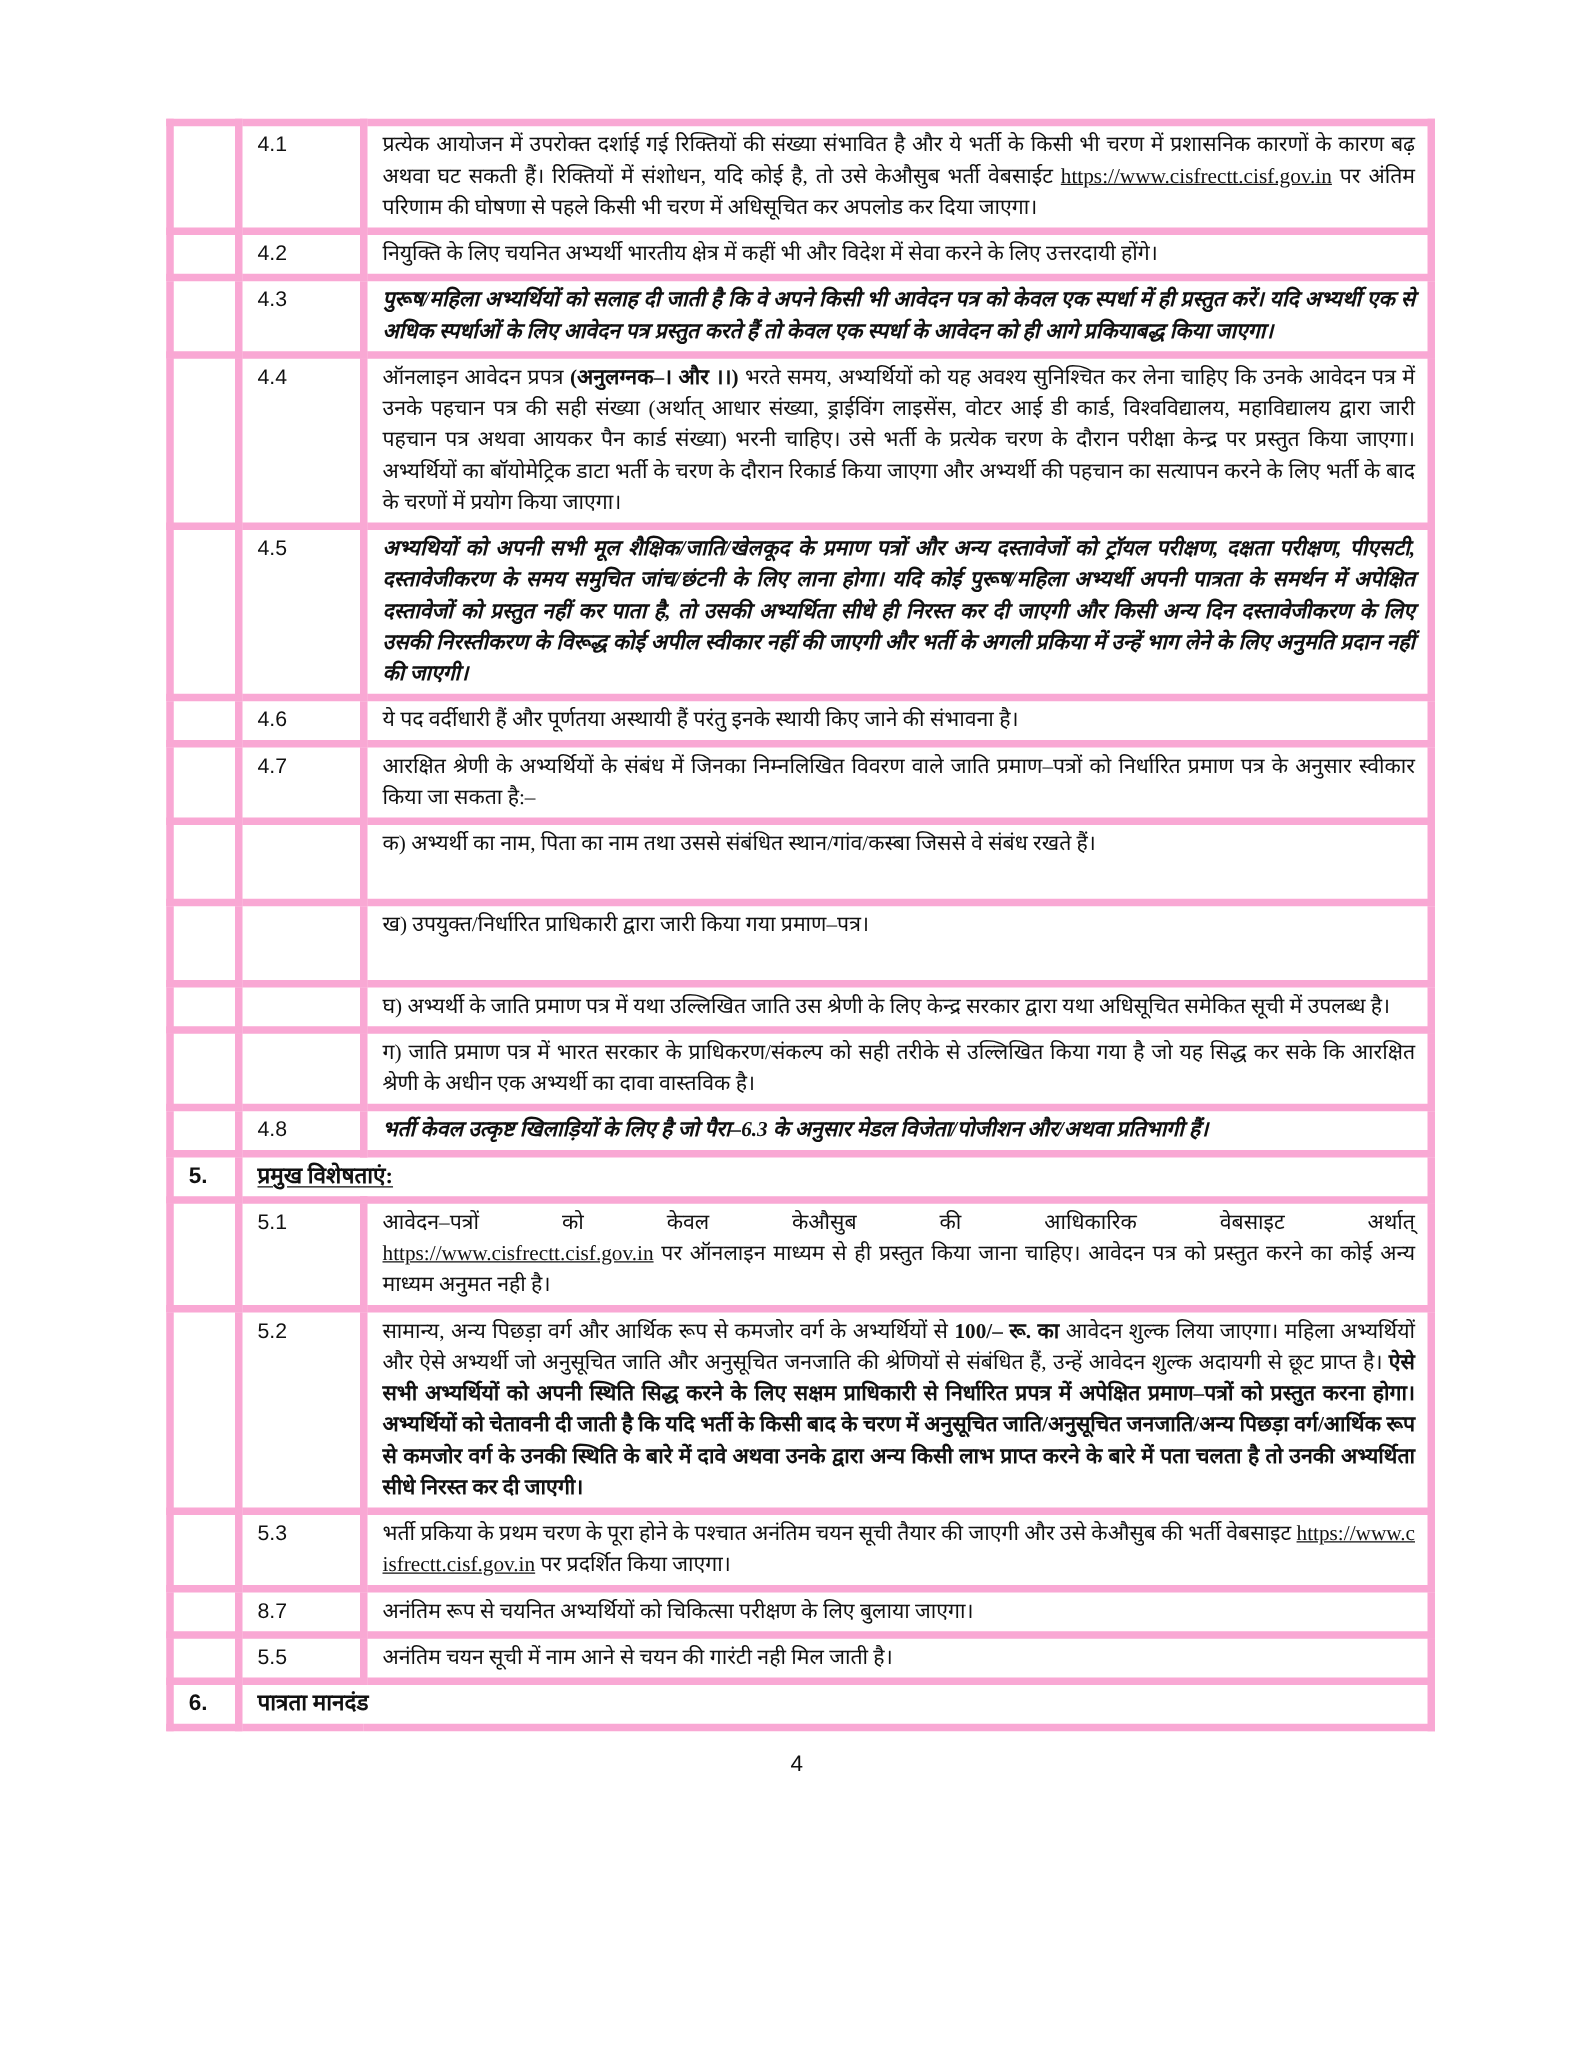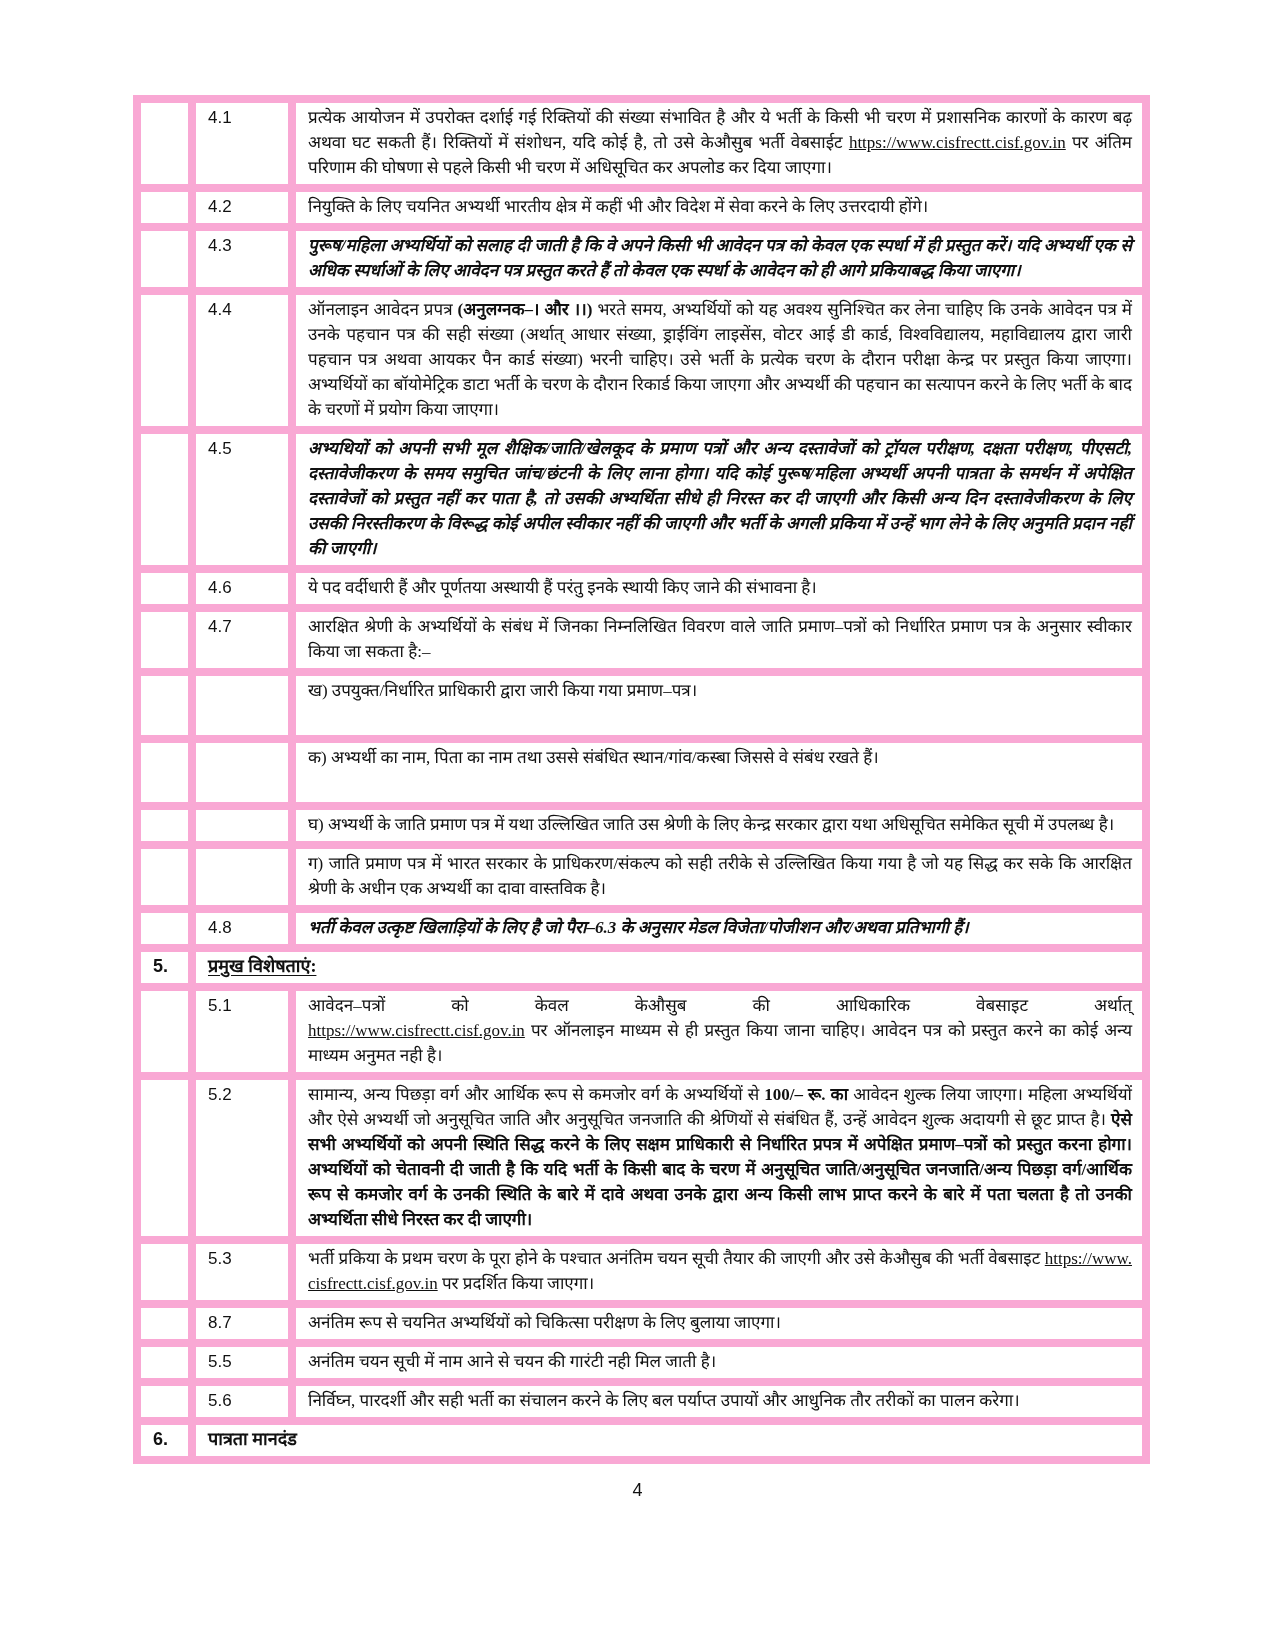--- a/index.html
+++ b/index.html
@@ -15,21 +15,21 @@
     box-sizing: border-box;
     width: 1275px;
     padding: 95px 133px 0 133px;
   }
   table.notice {
     border-collapse: collapse;
     width: 1009px;
     table-layout: fixed;
   }
   table.notice td {
-    border: 8px solid #f9a8d4;
+    border: 6px solid #f9a8d4;
     vertical-align: top;
     padding: 2px 10px 4px 12px;
     font-size: 17px;
     line-height: 25px;
   }
   col.c1 { width: 55px; }
   col.c2 { width: 100px; }
   col.c3 { width: 854px; }
   td.numcell {
     font-family: "Liberation Sans", sans-serif;
@@ -119,27 +119,27 @@
 
     <tr>
       <td class="numcell"></td>
       <td class="numcell">4.7</td>
       <td class="content"><span>आरक्षित श्रेणी के अभ्यर्थियों के संबंध में जिनका निम्नलिखित विवरण वाले जाति प्रमाण–पत्रों को निर्धारित प्रमाण पत्र के अनुसार स्वीकार किया जा सकता है:–</span></td>
     </tr>
 
     <tr>
       <td class="numcell"></td>
       <td class="numcell"></td>
+      <td class="content pad-b"><span>क)   अभ्यर्थी का नाम, पिता का नाम तथा उससे संबंधित स्थान/गांव/कस्बा जिससे वे संबंध रखते हैं।</span></td>
+    </tr>
+
+    <tr>
+      <td class="numcell"></td>
+      <td class="numcell"></td>
       <td class="content pad-b"><span>ख)   उपयुक्त/निर्धारित प्राधिकारी द्वारा जारी किया गया प्रमाण–पत्र।</span></td>
-    </tr>
-
-    <tr>
-      <td class="numcell"></td>
-      <td class="numcell"></td>
-      <td class="content pad-b"><span>क)   अभ्यर्थी का नाम, पिता का नाम तथा उससे संबंधित स्थान/गांव/कस्बा जिससे वे संबंध रखते हैं।</span></td>
     </tr>
 
     <tr>
       <td class="numcell"></td>
       <td class="numcell"></td>
       <td class="content"><span>घ)   अभ्यर्थी के जाति प्रमाण पत्र में यथा उल्लिखित जाति उस श्रेणी के लिए केन्द्र सरकार द्वारा यथा अधिसूचित समेकित सूची में उपलब्ध है।</span></td>
     </tr>
 
     <tr>
       <td class="numcell"></td>
@@ -181,25 +181,20 @@
       <td class="numcell">8.7</td>
       <td class="content"><span>अनंतिम रूप से चयनित अभ्यर्थियों को चिकित्सा परीक्षण के लिए बुलाया जाएगा।</span></td>
     </tr>
 
     <tr>
       <td class="numcell"></td>
       <td class="numcell">5.5</td>
       <td class="content"><span>अनंतिम चयन सूची में नाम आने से चयन की गारंटी नही मिल जाती है।</span></td>
     </tr>
 
-    <tr>
-      <td class="numcell"></td>
-      <td class="numcell">5.6</td>
-      <td class="content"><span>निर्विघ्न, पारदर्शी और सही भर्ती का संचालन करने के लिए बल पर्याप्त उपायों और आधुनिक तौर तरीकों का पालन करेगा।</span></td>
-    </tr>
 
     <tr class="section">
       <td class="numcell">6.</td>
       <td colspan="2"><span>पात्रता मानदंड</span></td>
     </tr>
 
   </tbody>
     </table>
 
   <div class="pagenum">4</div>

